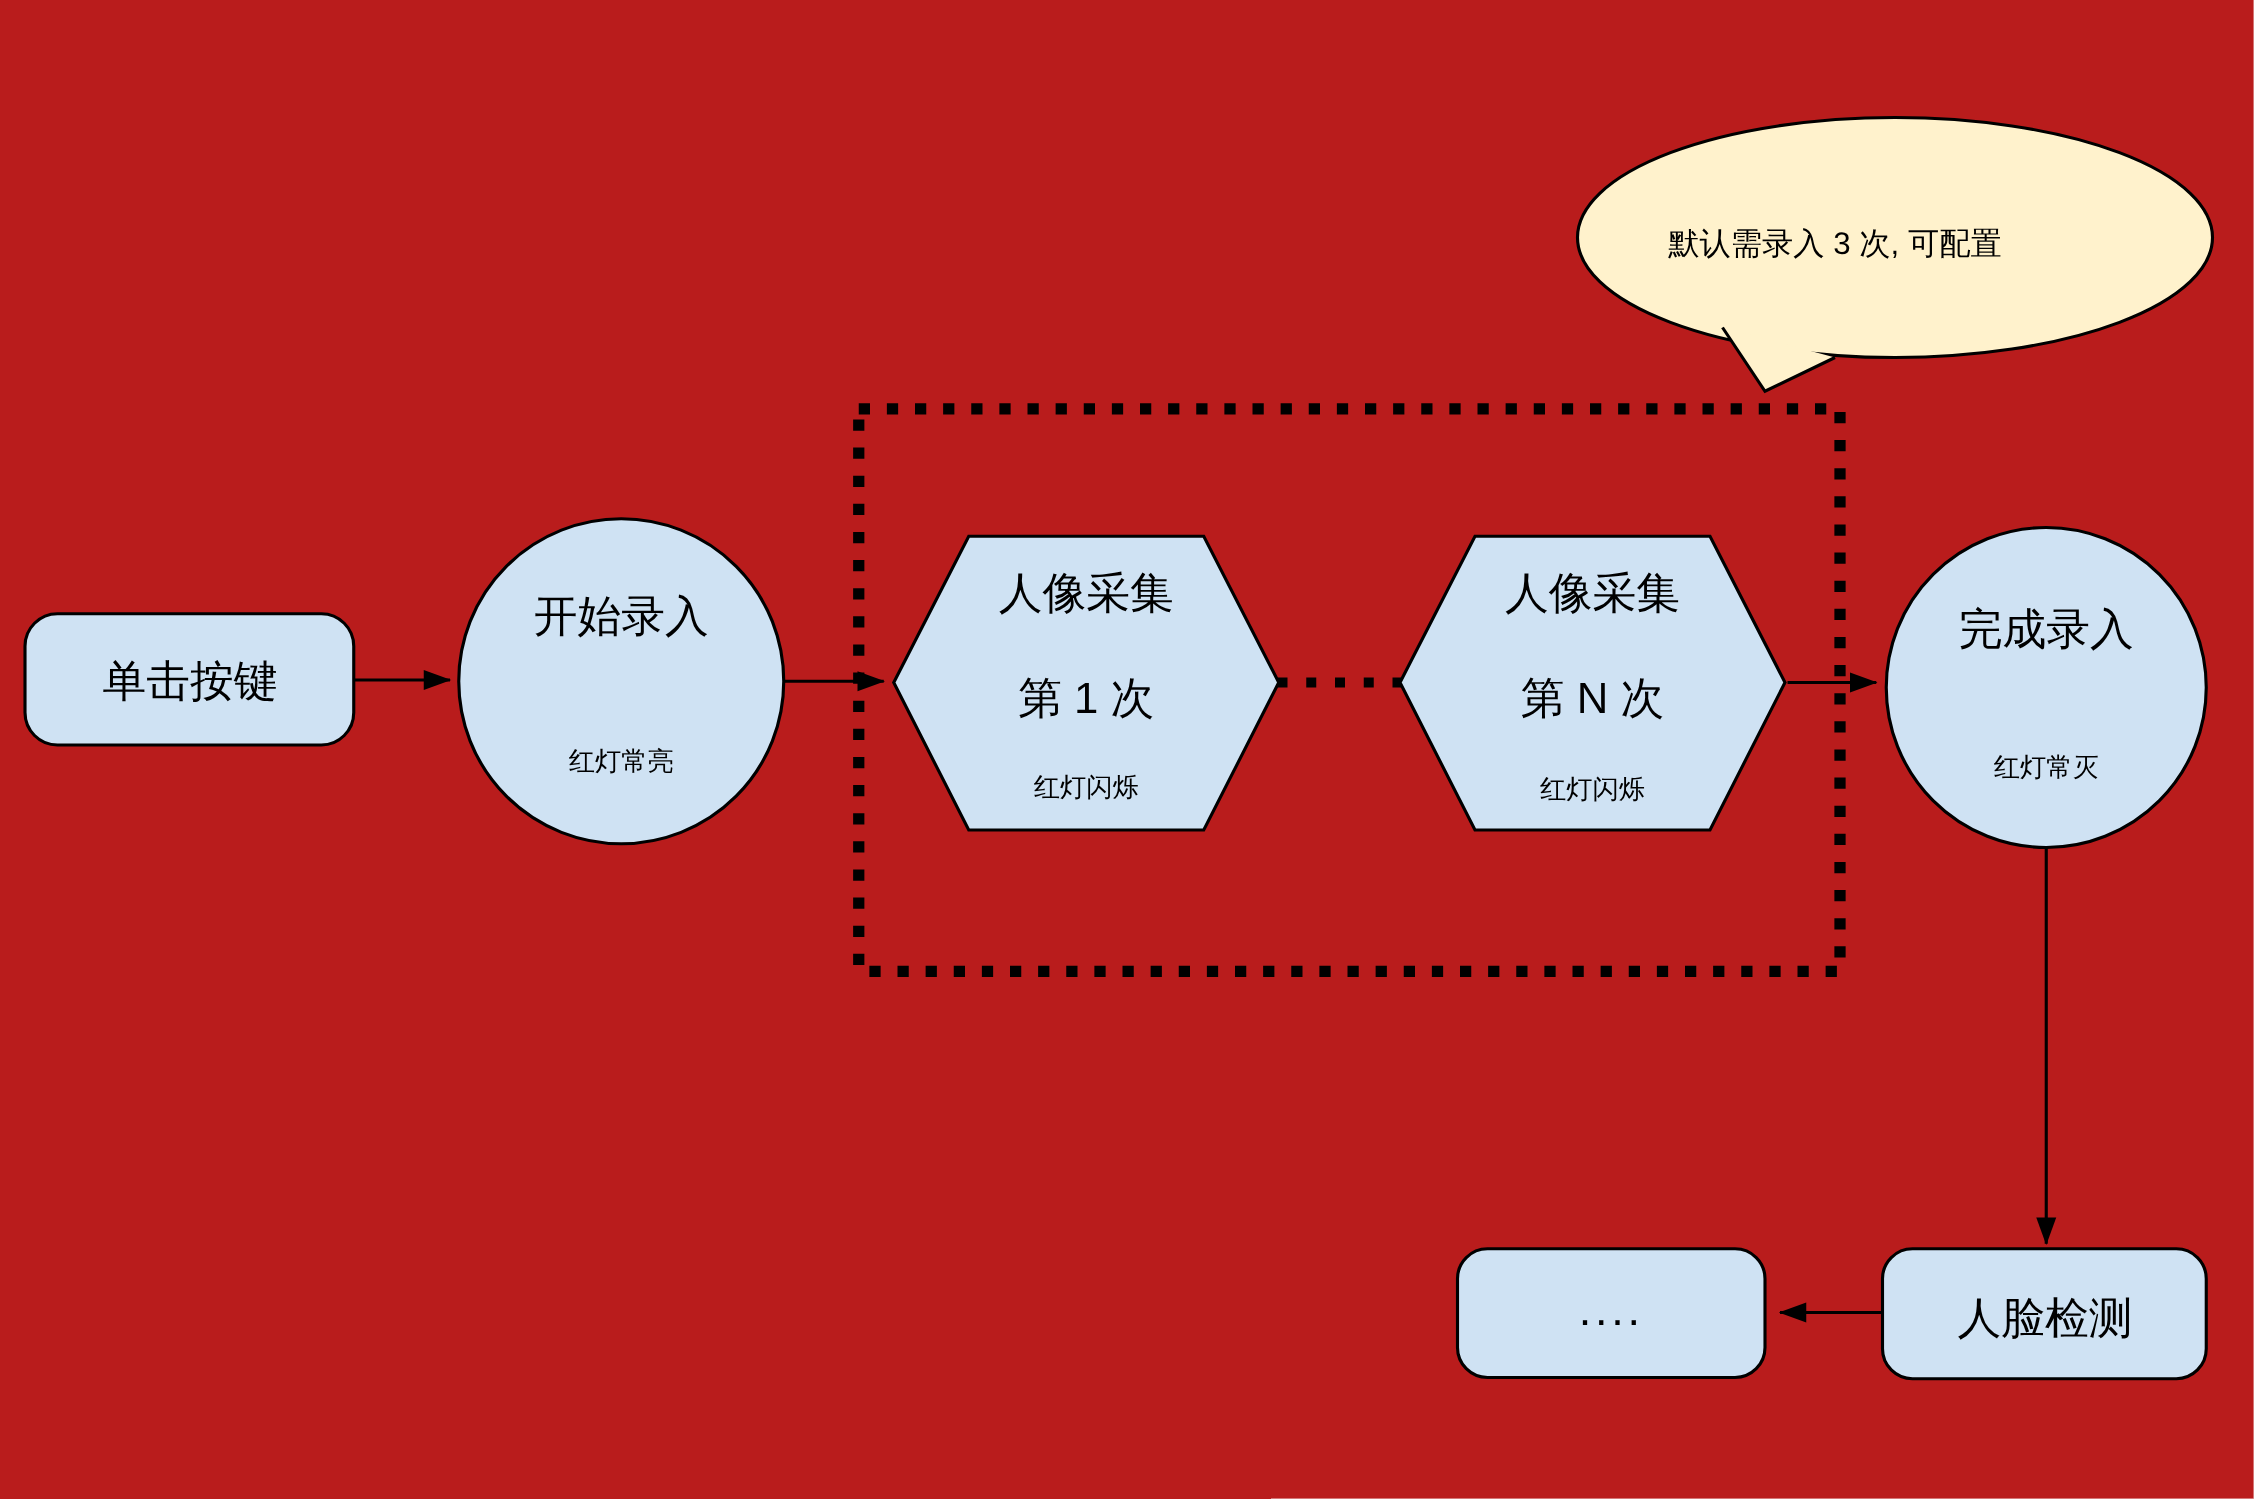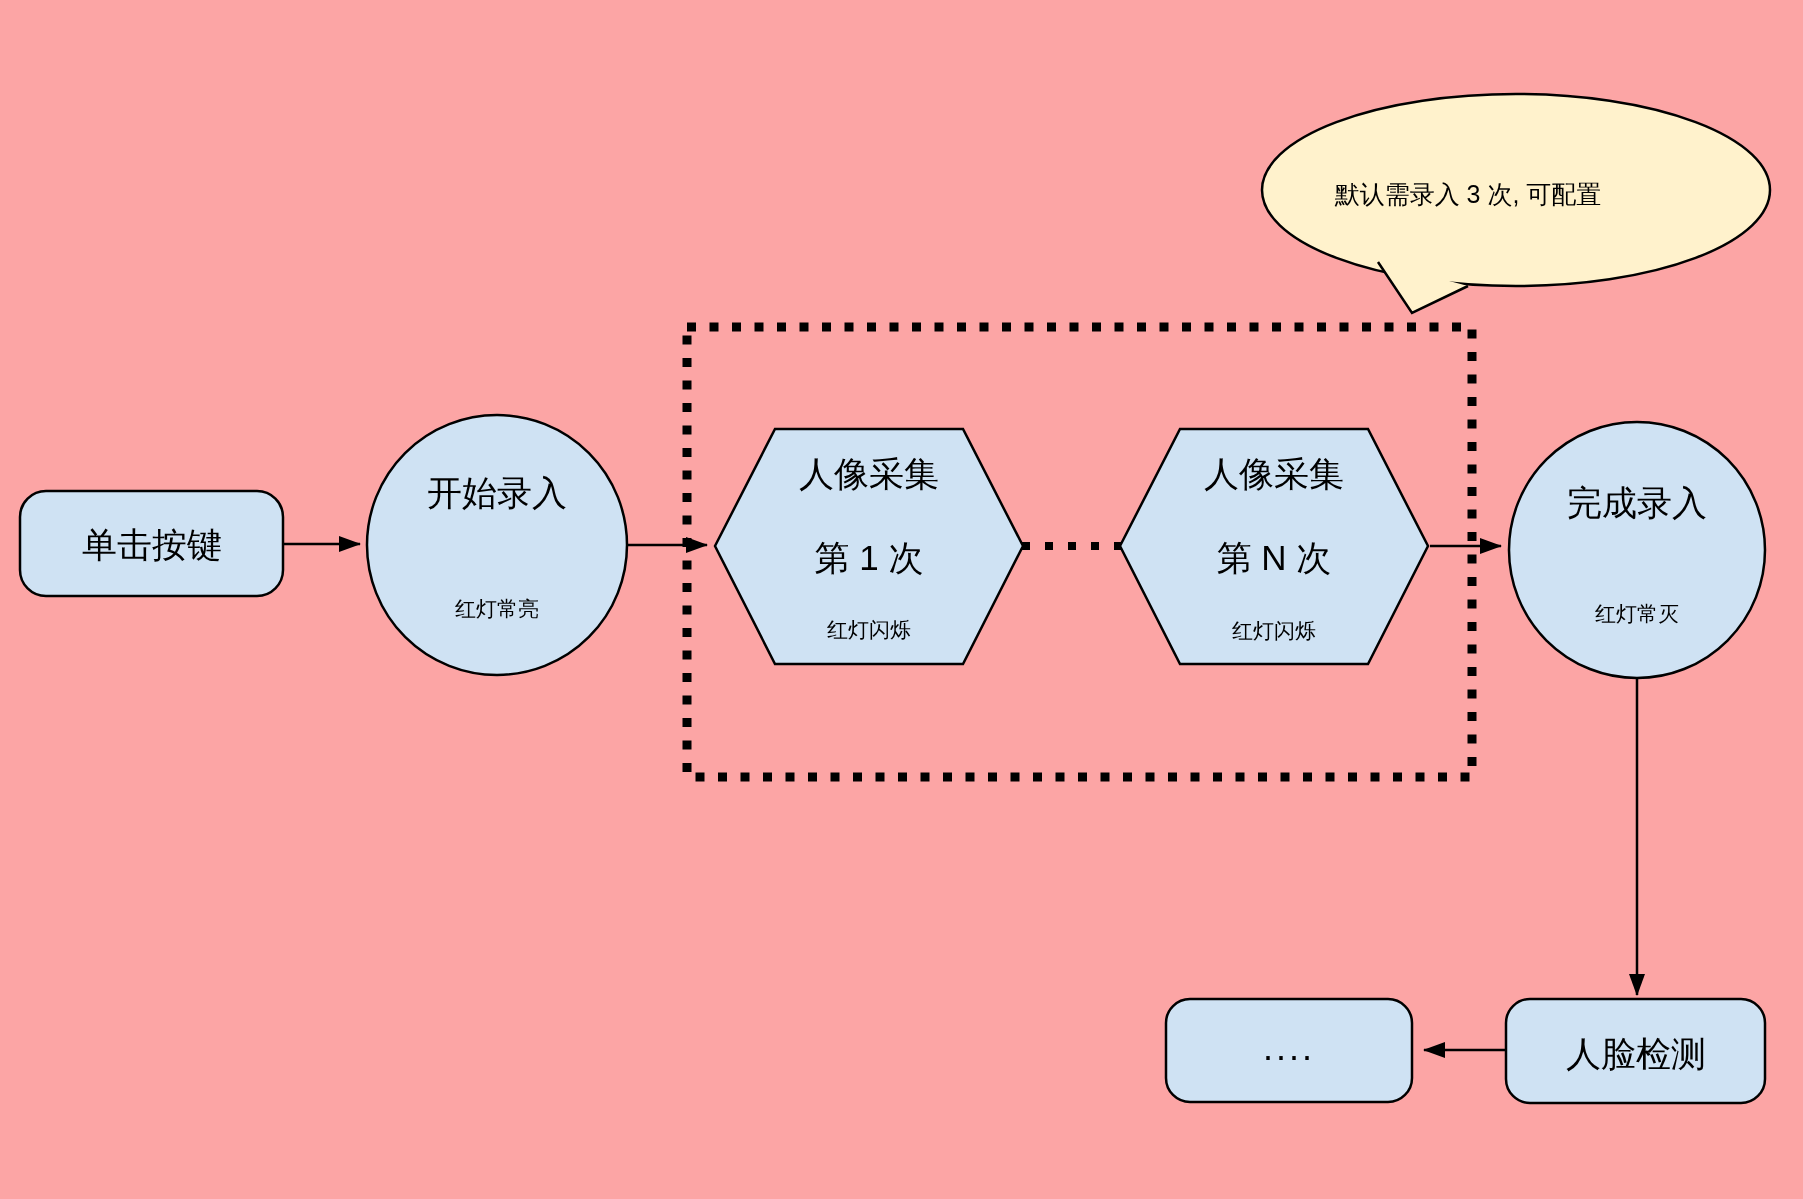--- a/index.html
+++ b/index.html
@@ -5,21 +5,21 @@
   html, body {
     margin: 0;
     padding: 0;
     background: #ffffff;
     font-family: "Liberation Sans", "DejaVu Sans", sans-serif;
   }
   .canvas {
     position: relative;
     width: 1803px;
     height: 1199px;
-    background: #fca5a5;
+    background: #b91c1c;
     overflow: hidden;
   }
   svg { display: block; }
   .node-shape {
     fill: var(--node-fill, #cfe2f3);
     stroke: var(--node-stroke, #000000);
     stroke-width: 2.5;
   }
   .bubble-shape {
     fill: var(--bubble-fill, #fff2cc);

